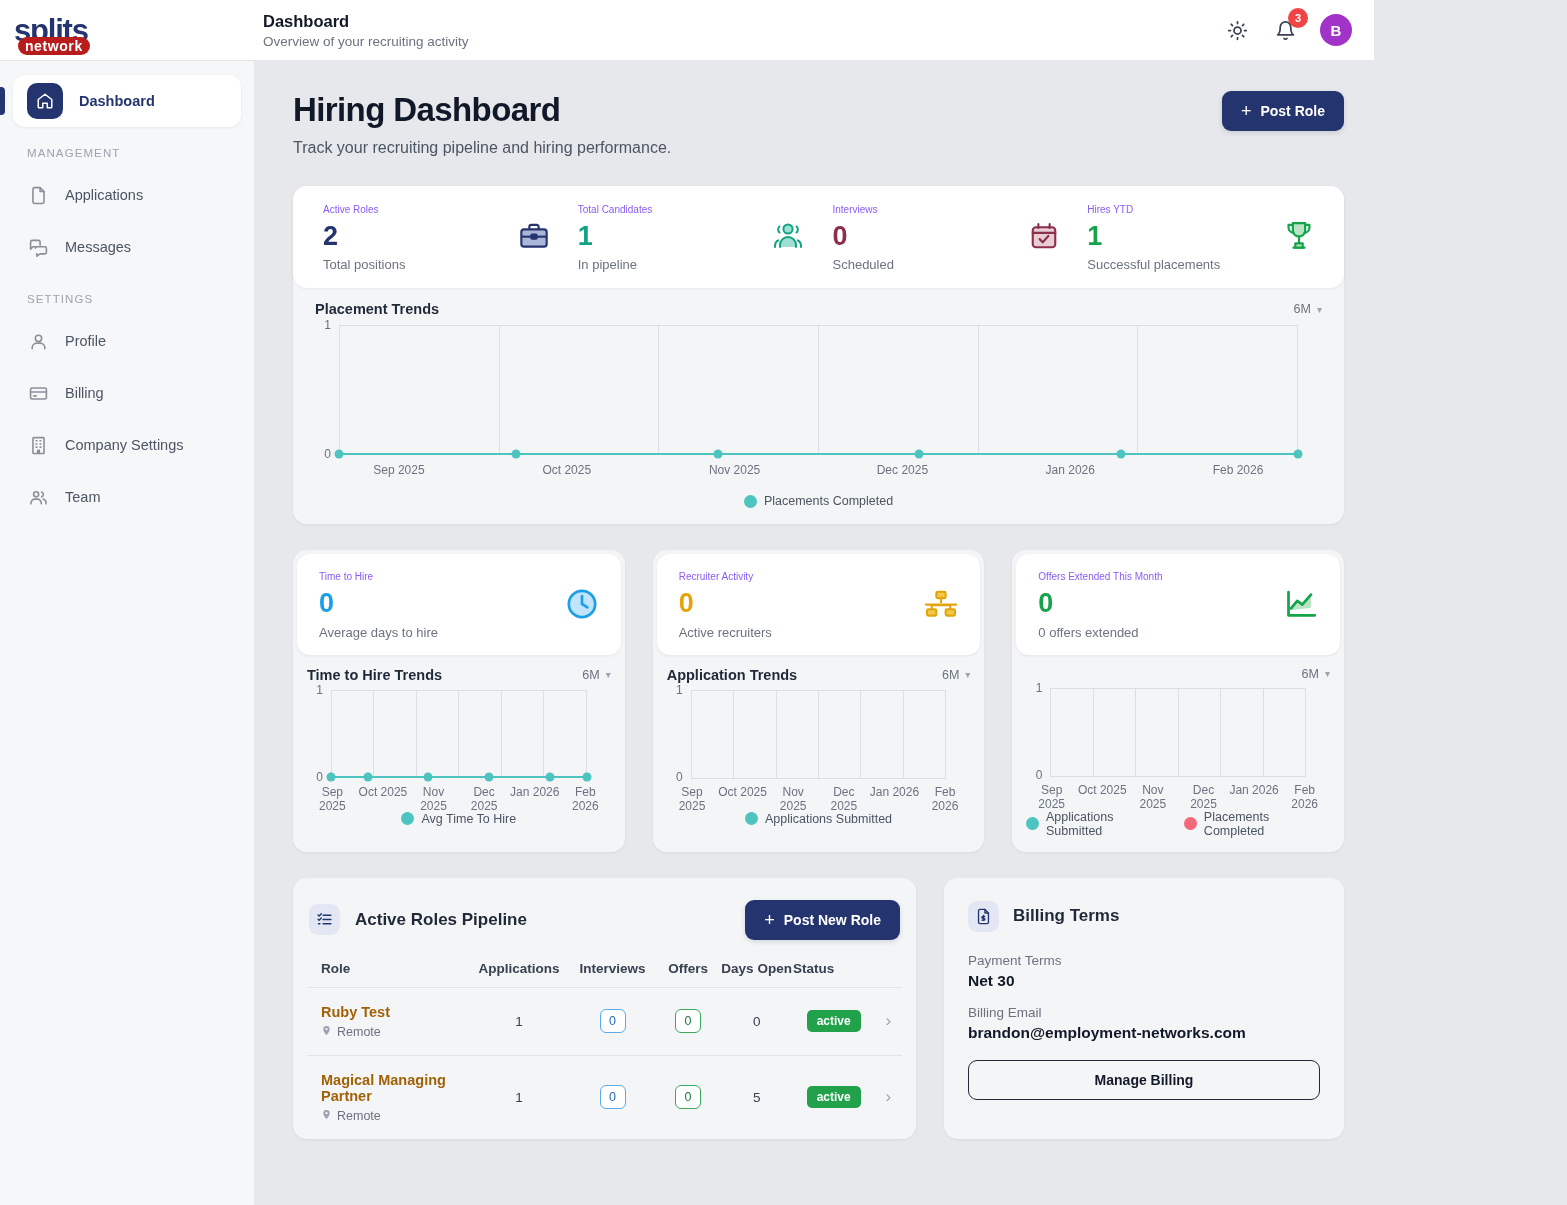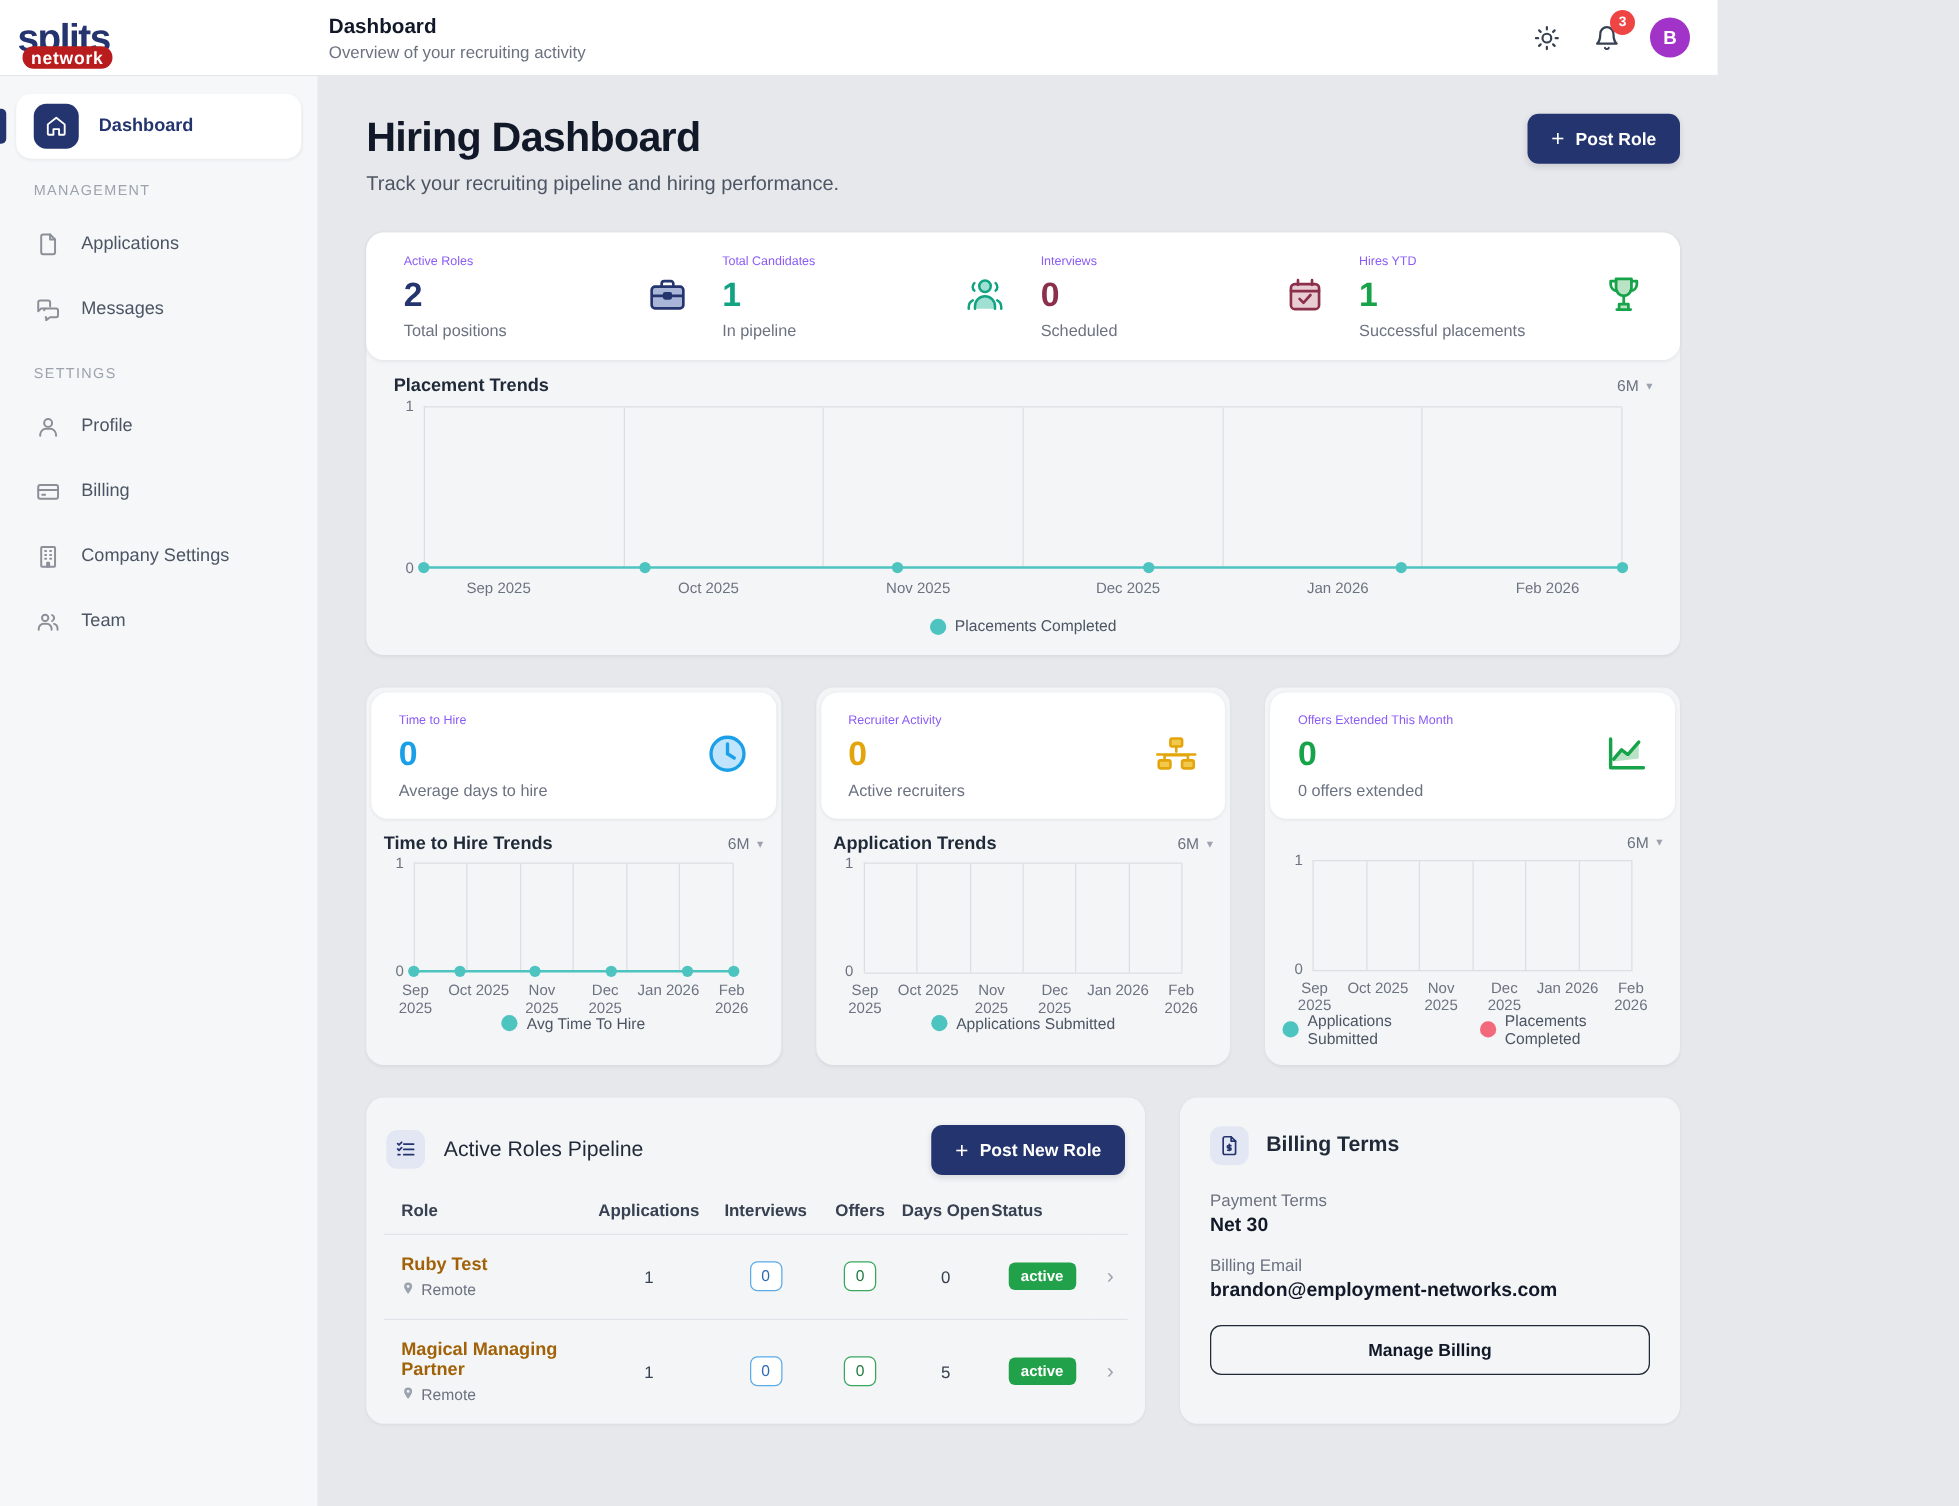--- a/index.html
+++ b/index.html
@@ -172,21 +172,21 @@
   
   .bottom-row { display: flex; gap: 28px; margin-top: 26px; }
   .pipeline-card { flex: 1 1 auto; width: 838px; border-radius: 14px; background: #f4f5f7;
                    box-shadow: 0 1px 3px rgba(16,24,40,.06); padding: 22px 14px 0 14px; }
   .pipeline-head { display: flex; align-items: center; justify-content: space-between; padding: 0 2px 0 2px; }
   .pipeline-title-wrap { display: flex; align-items: center; gap: 15px; }
   .sq-icon {
     width: 31px; height: 31px; border-radius: 9px; background: #e3e7f3; color: #24346e;
     display: flex; align-items: center; justify-content: center;
   }
-  .pipeline-title { font-size: 17px; font-weight: 400; color: #1f2937; }
+  .pipeline-title { font-size: 17px; font-weight: 700; color: #1f2937; }
   table { width: 100%; border-collapse: collapse; margin-top: 21px; }
   th {
     text-align: left; font-size: 13.5px; font-weight: 700; color: #374151;
     padding: 0 0 11px 0; border-bottom: 1px solid #e2e4e9;
   }
   td { padding: 16px 0 16px 0; border-bottom: 1px solid #e2e4e9; vertical-align: middle; }
   tr:last-child td { border-bottom: none; }
   .role-name { font-size: 14.5px; font-weight: 700; color: #a16207; }
   .role-loc { font-size: 12.5px; color: #6b7280; display: flex; align-items: center; gap: 5px; margin-top: 5px; }
   .num-cell { font-size: 13.5px; color: #374151; }

